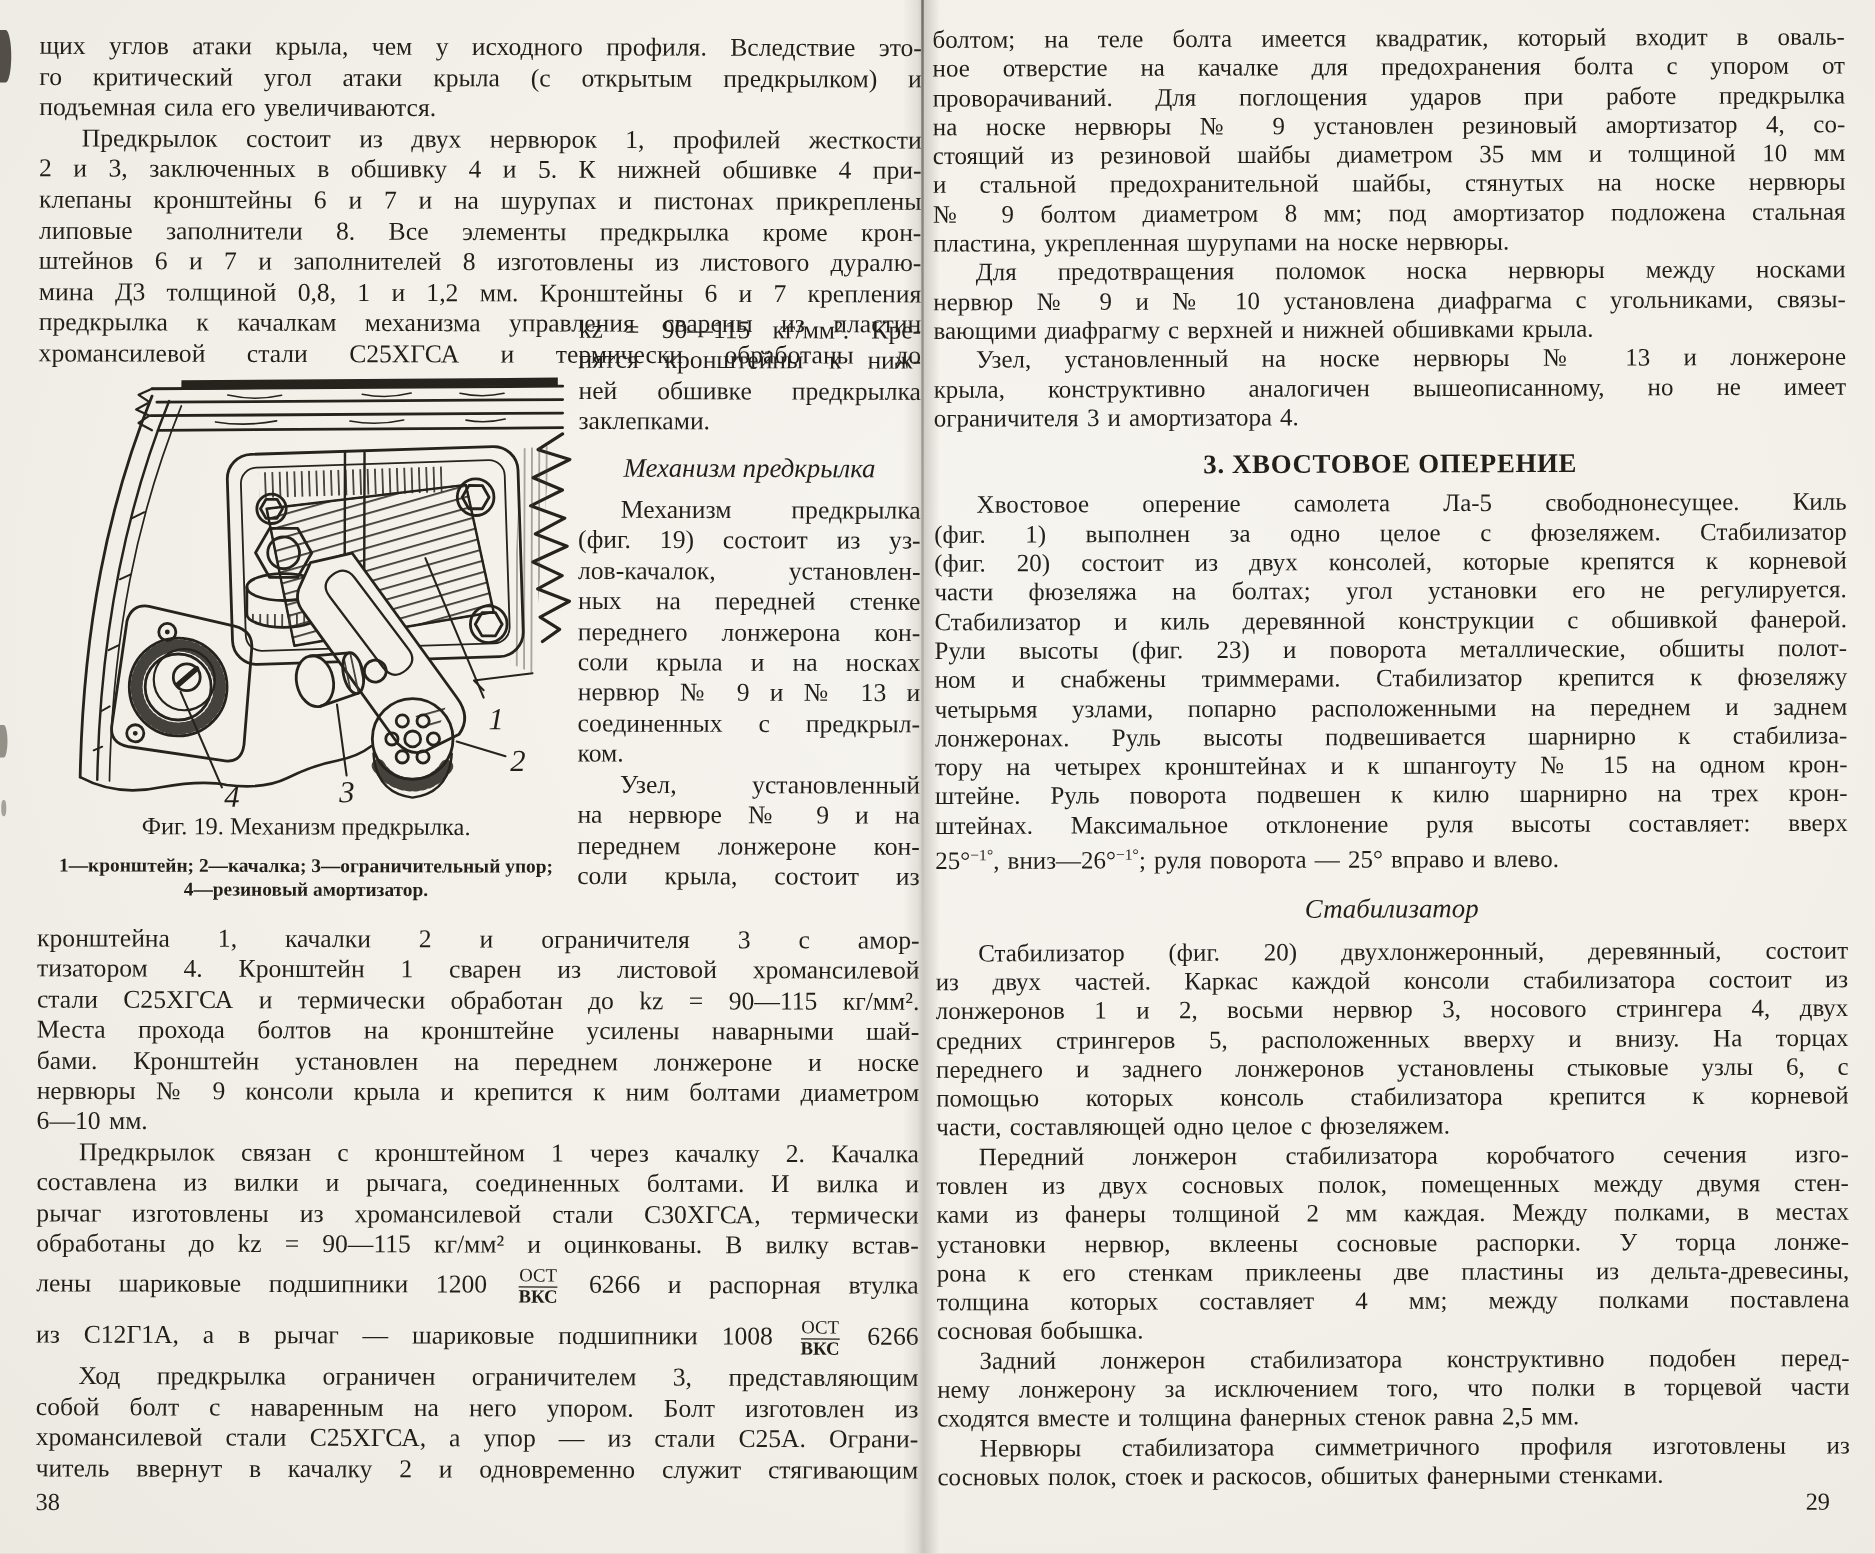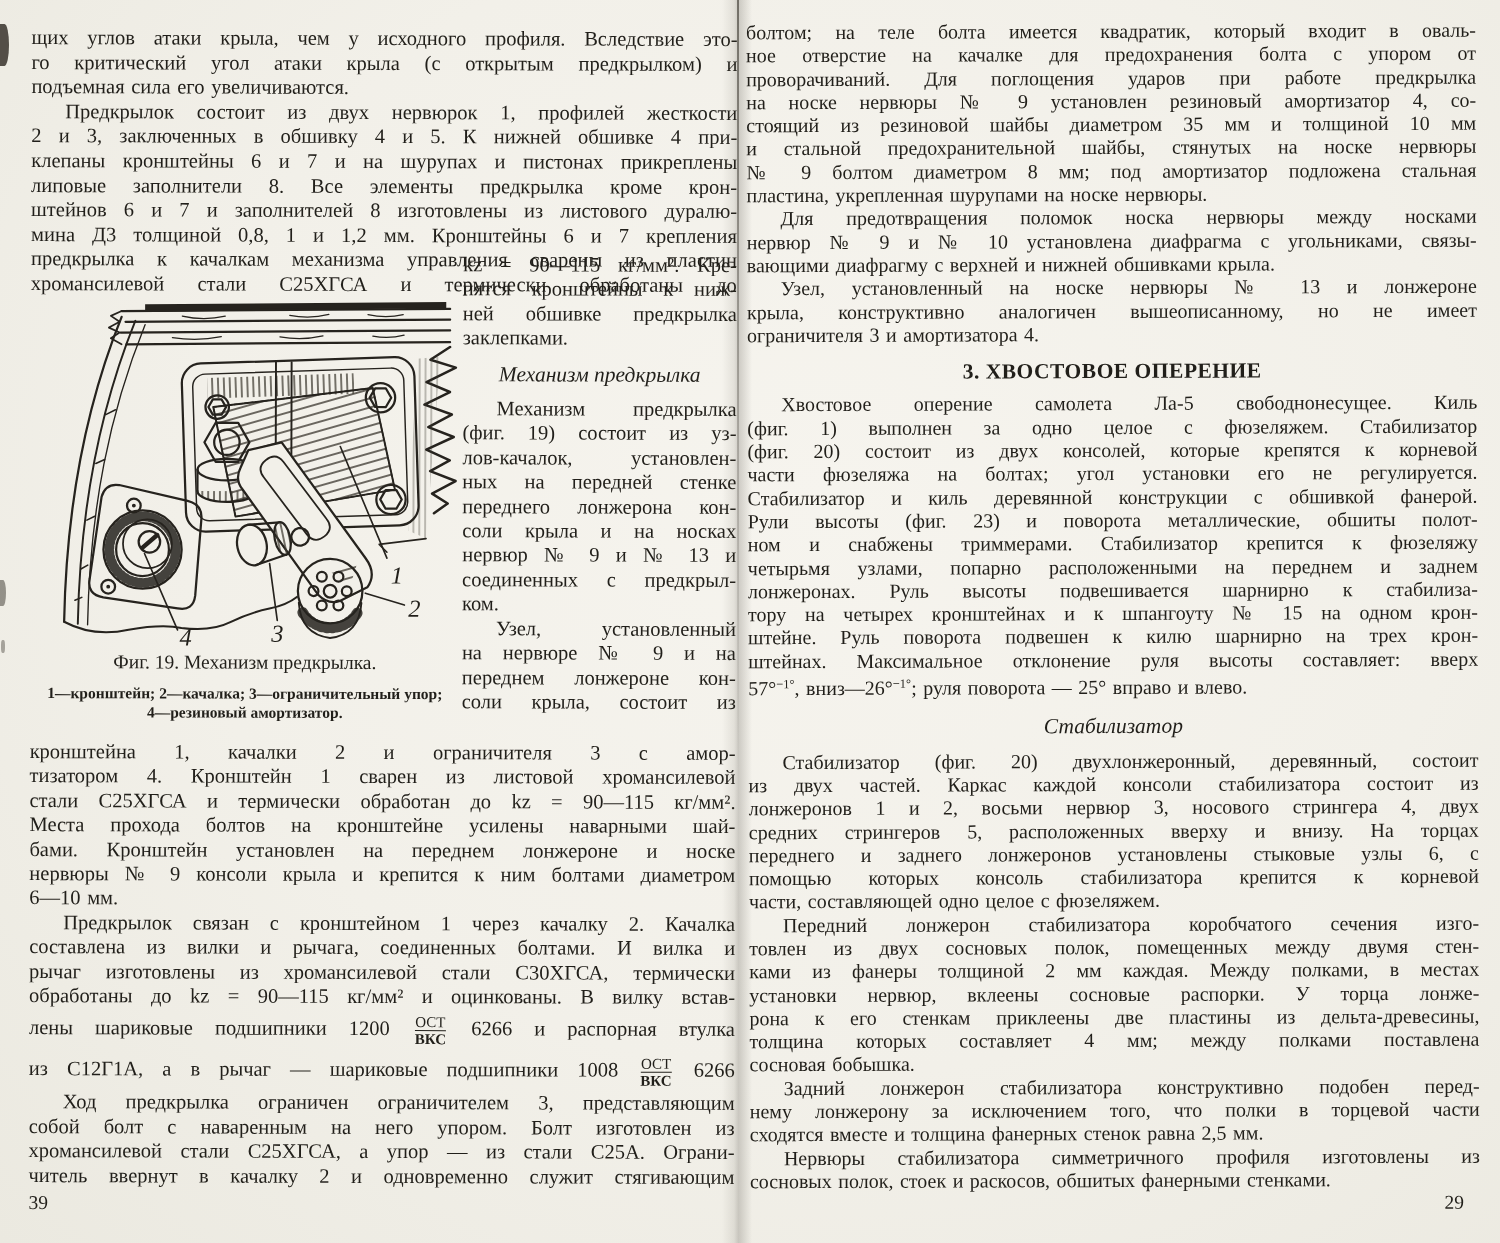--- a/index.html
+++ b/index.html
@@ -226,21 +226,21 @@
       </div>
       <div class="ln fr-ln">
         <span>из С12Г1А, а в рычаг — шариковые подшипники 1008 </span><span class="frac"><span class="num">ОСТ</span><span class="den">ВКС</span></span><span> 6266</span>
       </div>
       <div class="ln ind">Ход предкрылка ограничен ограничителем 3, представляющим</div>
       <div class="ln">собой болт с наваренным на него упором. Болт изготовлен из</div>
       <div class="ln">хромансилевой стали С25ХГСА, а упор — из стали С25А. Ограни-</div>
       <div class="ln">читель ввернут в качалку 2 и одновременно служит стягивающим</div>
     </div>
 
-    <div class="pnum pnum-left">39</div>
+    <div class="pnum pnum-left">38</div>
   </div>
 
   <div class="page page-right">
     <div class="block rp-top">
       <div class="ln">болтом; на теле болта имеется квадратик, который входит в оваль-</div>
       <div class="ln">ное отверстие на качалке для предохранения болта с упором от</div>
       <div class="ln">проворачиваний. Для поглощения ударов при работе предкрылка</div>
       <div class="ln">на носке нервюры № 9 установлен резиновый амортизатор 4, со-</div>
       <div class="ln">стоящий из резиновой шайбы диаметром 35 мм и толщиной 10 мм</div>
       <div class="ln">и стальной предохранительной шайбы, стянутых на носке нервюры</div>
@@ -261,21 +261,21 @@
       <div class="ln">части фюзеляжа на болтах; угол установки его не регулируется.</div>
       <div class="ln">Стабилизатор и киль деревянной конструкции с обшивкой фанерой.</div>
       <div class="ln">Рули высоты (фиг. 23) и поворота металлические, обшиты полот-</div>
       <div class="ln">ном и снабжены триммерами. Стабилизатор крепится к фюзеляжу</div>
       <div class="ln">четырьмя узлами, попарно расположенными на переднем и заднем</div>
       <div class="ln">лонжеронах. Руль высоты подвешивается шарнирно к стабилиза-</div>
       <div class="ln">тору на четырех кронштейнах и к шпангоуту № 15 на одном крон-</div>
       <div class="ln">штейне. Руль поворота подвешен к килю шарнирно на трех крон-</div>
       <div class="ln">штейнах. Максимальное отклонение руля высоты составляет: вверх</div>
       <div class="ln end">
-        <span>57°</span><sup class="tol">−1°</sup><span>, вниз—26°</span><sup class="tol">−1°</sup><span>; руля поворота — 25° вправо и влево.</span>
+        <span>25°</span><sup class="tol">−1°</sup><span>, вниз—26°</span><sup class="tol">−1°</sup><span>; руля поворота — 25° вправо и влево.</span>
       </div>
 
       <div class="h-ital">Стабилизатор</div>
 
       <div class="ln ind">Стабилизатор (фиг. 20) двухлонжеронный, деревянный, состоит</div>
       <div class="ln">из двух частей. Каркас каждой консоли стабилизатора состоит из</div>
       <div class="ln">лонжеронов 1 и 2, восьми нервюр 3, носового стрингера 4, двух</div>
       <div class="ln">средних стрингеров 5, расположенных вверху и внизу. На торцах</div>
       <div class="ln">переднего и заднего лонжеронов установлены стыковые узлы 6, с</div>
       <div class="ln">помощью которых консоль стабилизатора крепится к корневой</div>

